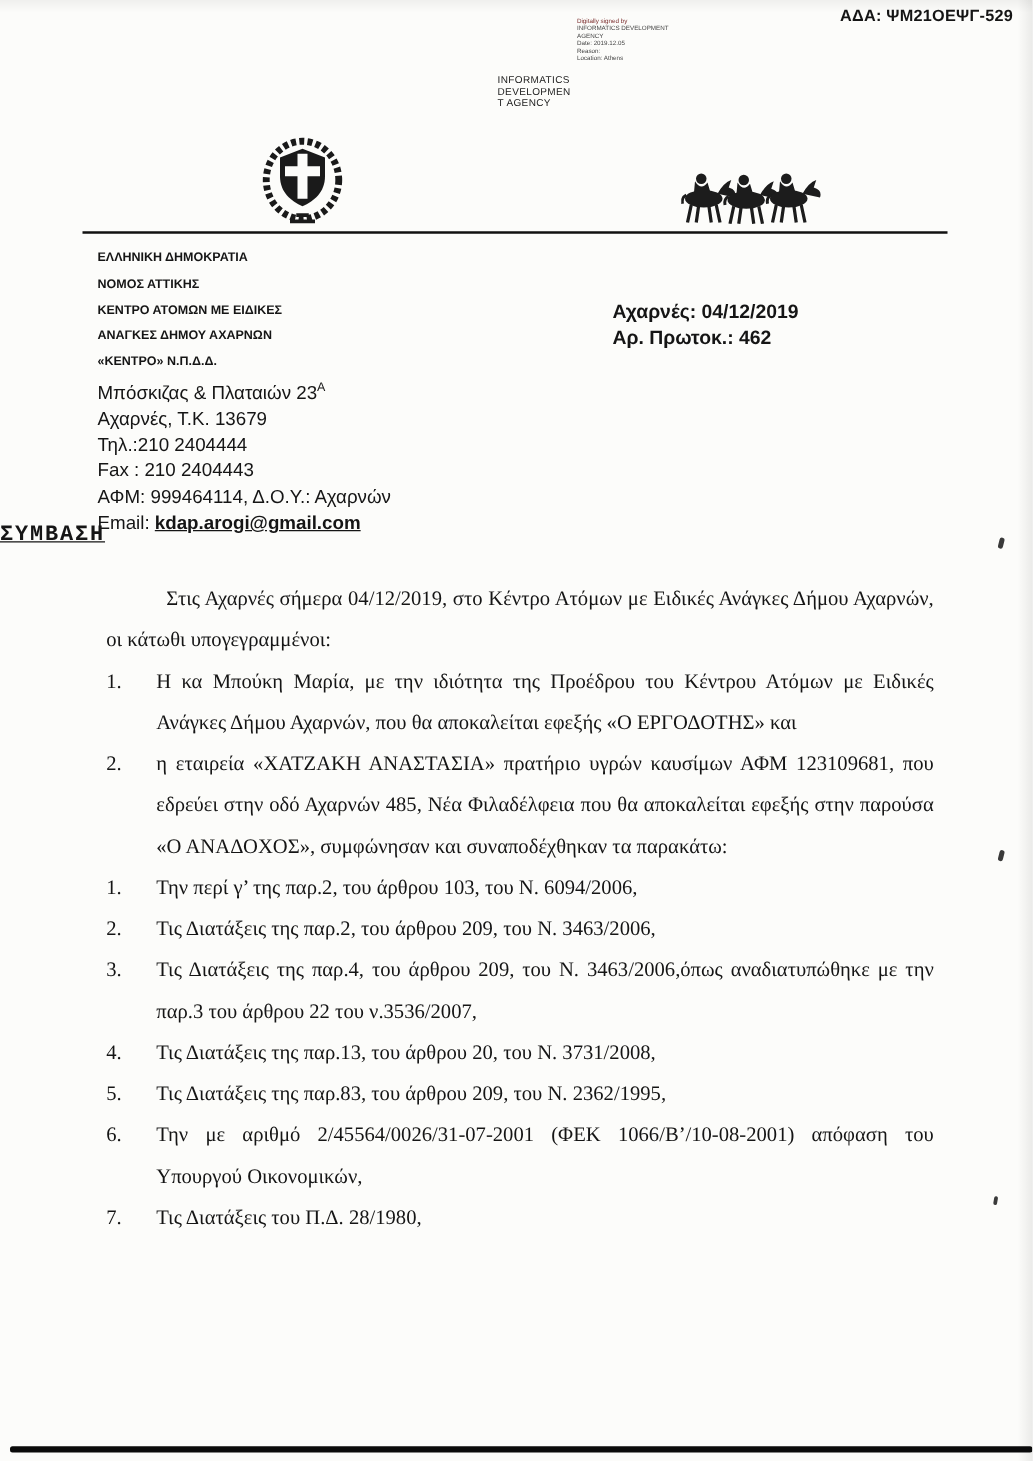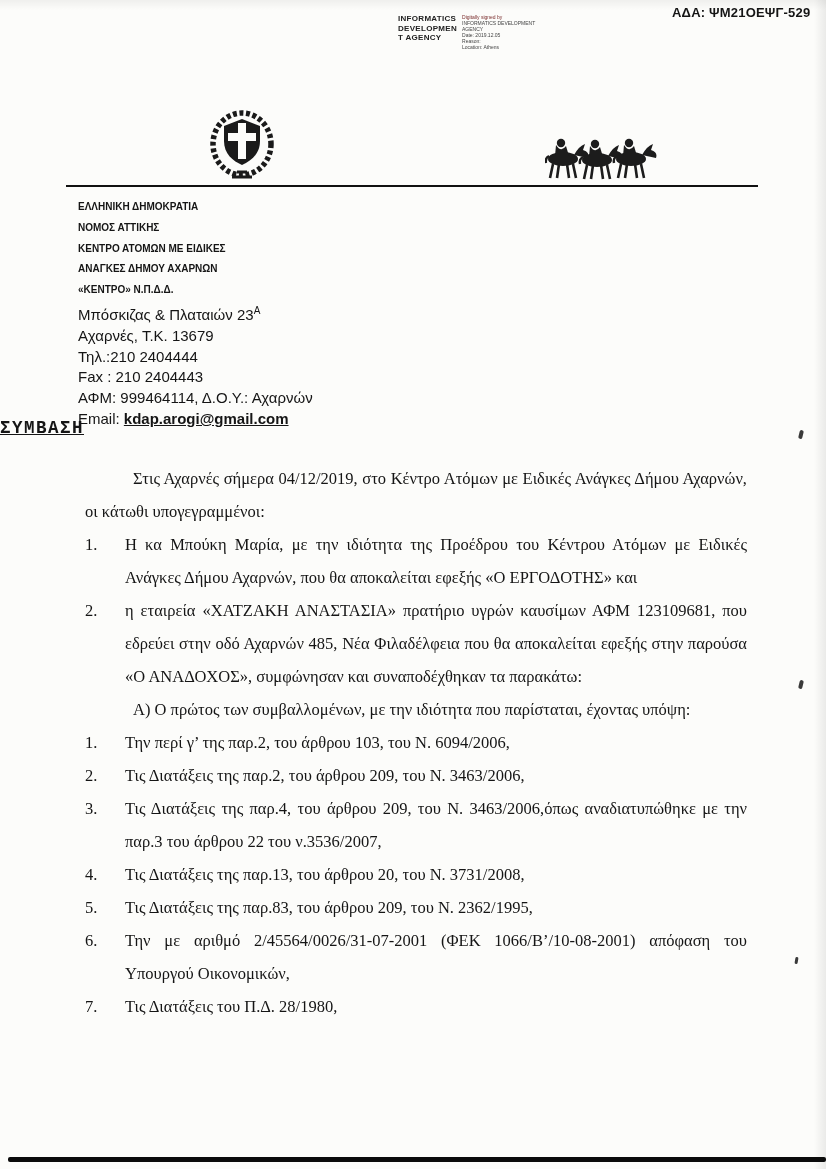--- a/index.html
+++ b/index.html
@@ -9,22 +9,22 @@
         background:linear-gradient(to left, rgba(0,0,0,0.07), rgba(0,0,0,0));}
   .top-shade{position:absolute;left:0;top:0;width:100%;height:10px;
         background:linear-gradient(to bottom, rgba(0,0,0,0.05), rgba(0,0,0,0));}
 
   
   .ada{position:absolute;left:672px;top:5px;font-family:"Liberation Sans", sans-serif;
        font-size:13px;font-weight:600;letter-spacing:0.2px;}
 
   
   .stamp{position:absolute;left:398px;top:14px;display:flex;gap:5px;}
-  .stamp-left{font-family:"Liberation Sans", sans-serif;font-weight:bold;font-size:8px;
-              line-height:9.5px;letter-spacing:0.3px;color:#222;}
+  .stamp-left{font-family:"Liberation Sans", sans-serif;font-weight:normal;font-size:8px;
+              line-height:9.5px;letter-spacing:0.3px;color:#222;margin-top:45px;}
   .stamp-right{font-family:"Liberation Sans", sans-serif;font-size:5px;line-height:6px;color:#444;width:90px;}
   .stamp-right .sig-line-accent{color:#7a2c2c;}
 
   
   .coat{position:absolute;left:204px;top:101px;}
   .horses{position:absolute;left:545px;top:126px;}
 
   .rule{position:absolute;left:66px;top:185px;width:692px;height:2px;background:#111;}
 
   
@@ -121,36 +121,39 @@
 
   <div class="addr-block">
     <div><span>Μπόσκιζας &amp; Πλαταιών 23</span><sup>Α</sup></div>
     <div>Αχαρνές, Τ.Κ. 13679</div>
     <div>Τηλ.:210 2404444</div>
     <div>Fax : 210 2404443</div>
     <div>ΑΦΜ: 999464114, Δ.Ο.Υ.: Αχαρνών</div>
     <div><span>Email: </span><span class="email-addr">kdap.arogi@gmail.com</span></div>
   </div>
 
+  <div class="ref-block">
+    <div>Αχαρνές:  04/12/2019</div>
+    <div>Αρ. Πρωτοκ.:   462</div>
+  </div>
 
   <div class="doc-title">ΣΥΜΒΑΣΗ</div>
 
   <div class="doc-body">
     <p class="indent">Στις Αχαρνές σήμερα 04/12/2019, στο Κέντρο Ατόμων με Ειδικές Ανάγκες Δήμου Αχαρνών, οι κάτωθι υπογεγραμμένοι:</p>
 
     <div class="row">
       <div class="num">1.</div>
       <div class="txt">Η κα Μπούκη Μαρία, με την ιδιότητα της Προέδρου του Κέντρου Ατόμων με Ειδικές Ανάγκες Δήμου Αχαρνών, που θα αποκαλείται εφεξής   «Ο ΕΡΓΟΔΟΤΗΣ» και</div>
     </div>
     <div class="row">
       <div class="num">2.</div>
       <div class="txt">η εταιρεία «ΧΑΤΖΑΚΗ ΑΝΑΣΤΑΣΙΑ» πρατήριο υγρών καυσίμων  ΑΦΜ 123109681, που εδρεύει  στην οδό Αχαρνών 485, Νέα Φιλαδέλφεια που θα αποκαλείται εφεξής στην παρούσα «Ο ΑΝΑΔΟΧΟΣ», συμφώνησαν και συναποδέχθηκαν τα παρακάτω:</div>
     </div>
 
-    <p class="indent">Α) Ο πρώτος των συμβαλλομένων, με την ιδιότητα που παρίσταται, έχοντας υπόψη:</p>
 
     <div class="row">
       <div class="num">1.</div>
       <div class="txt">Την περί γ’ της παρ.2, του άρθρου 103, του Ν. 6094/2006,</div>
     </div>
     <div class="row">
       <div class="num">2.</div>
       <div class="txt">Τις Διατάξεις της παρ.2, του άρθρου 209, του Ν. 3463/2006,</div>
     </div>
     <div class="row">

